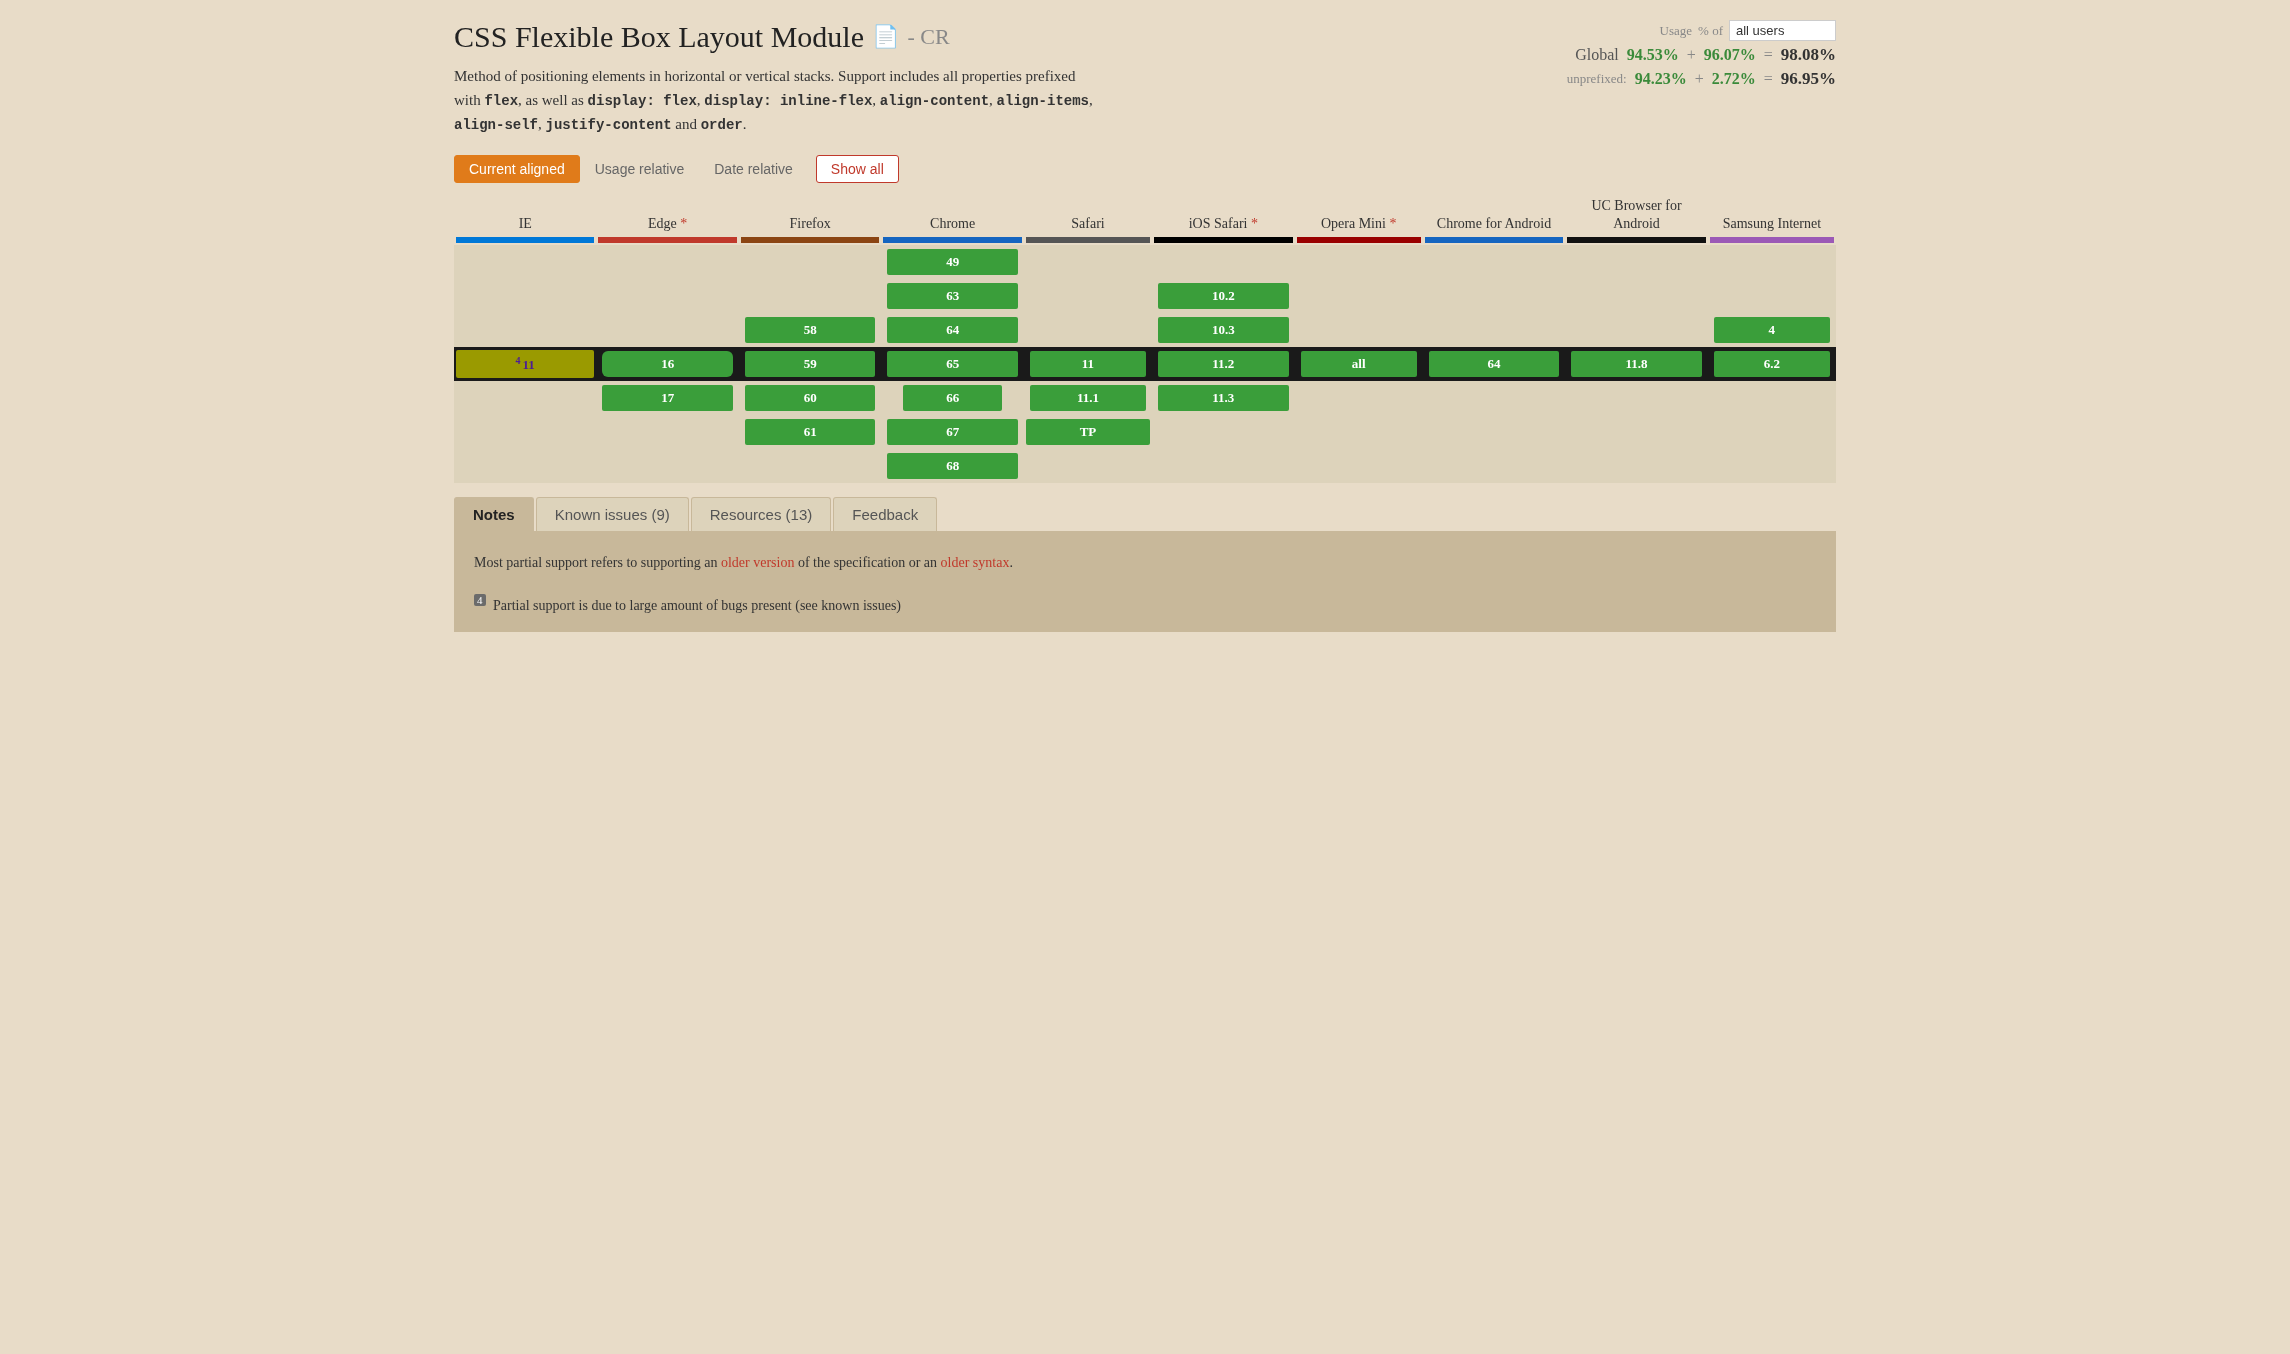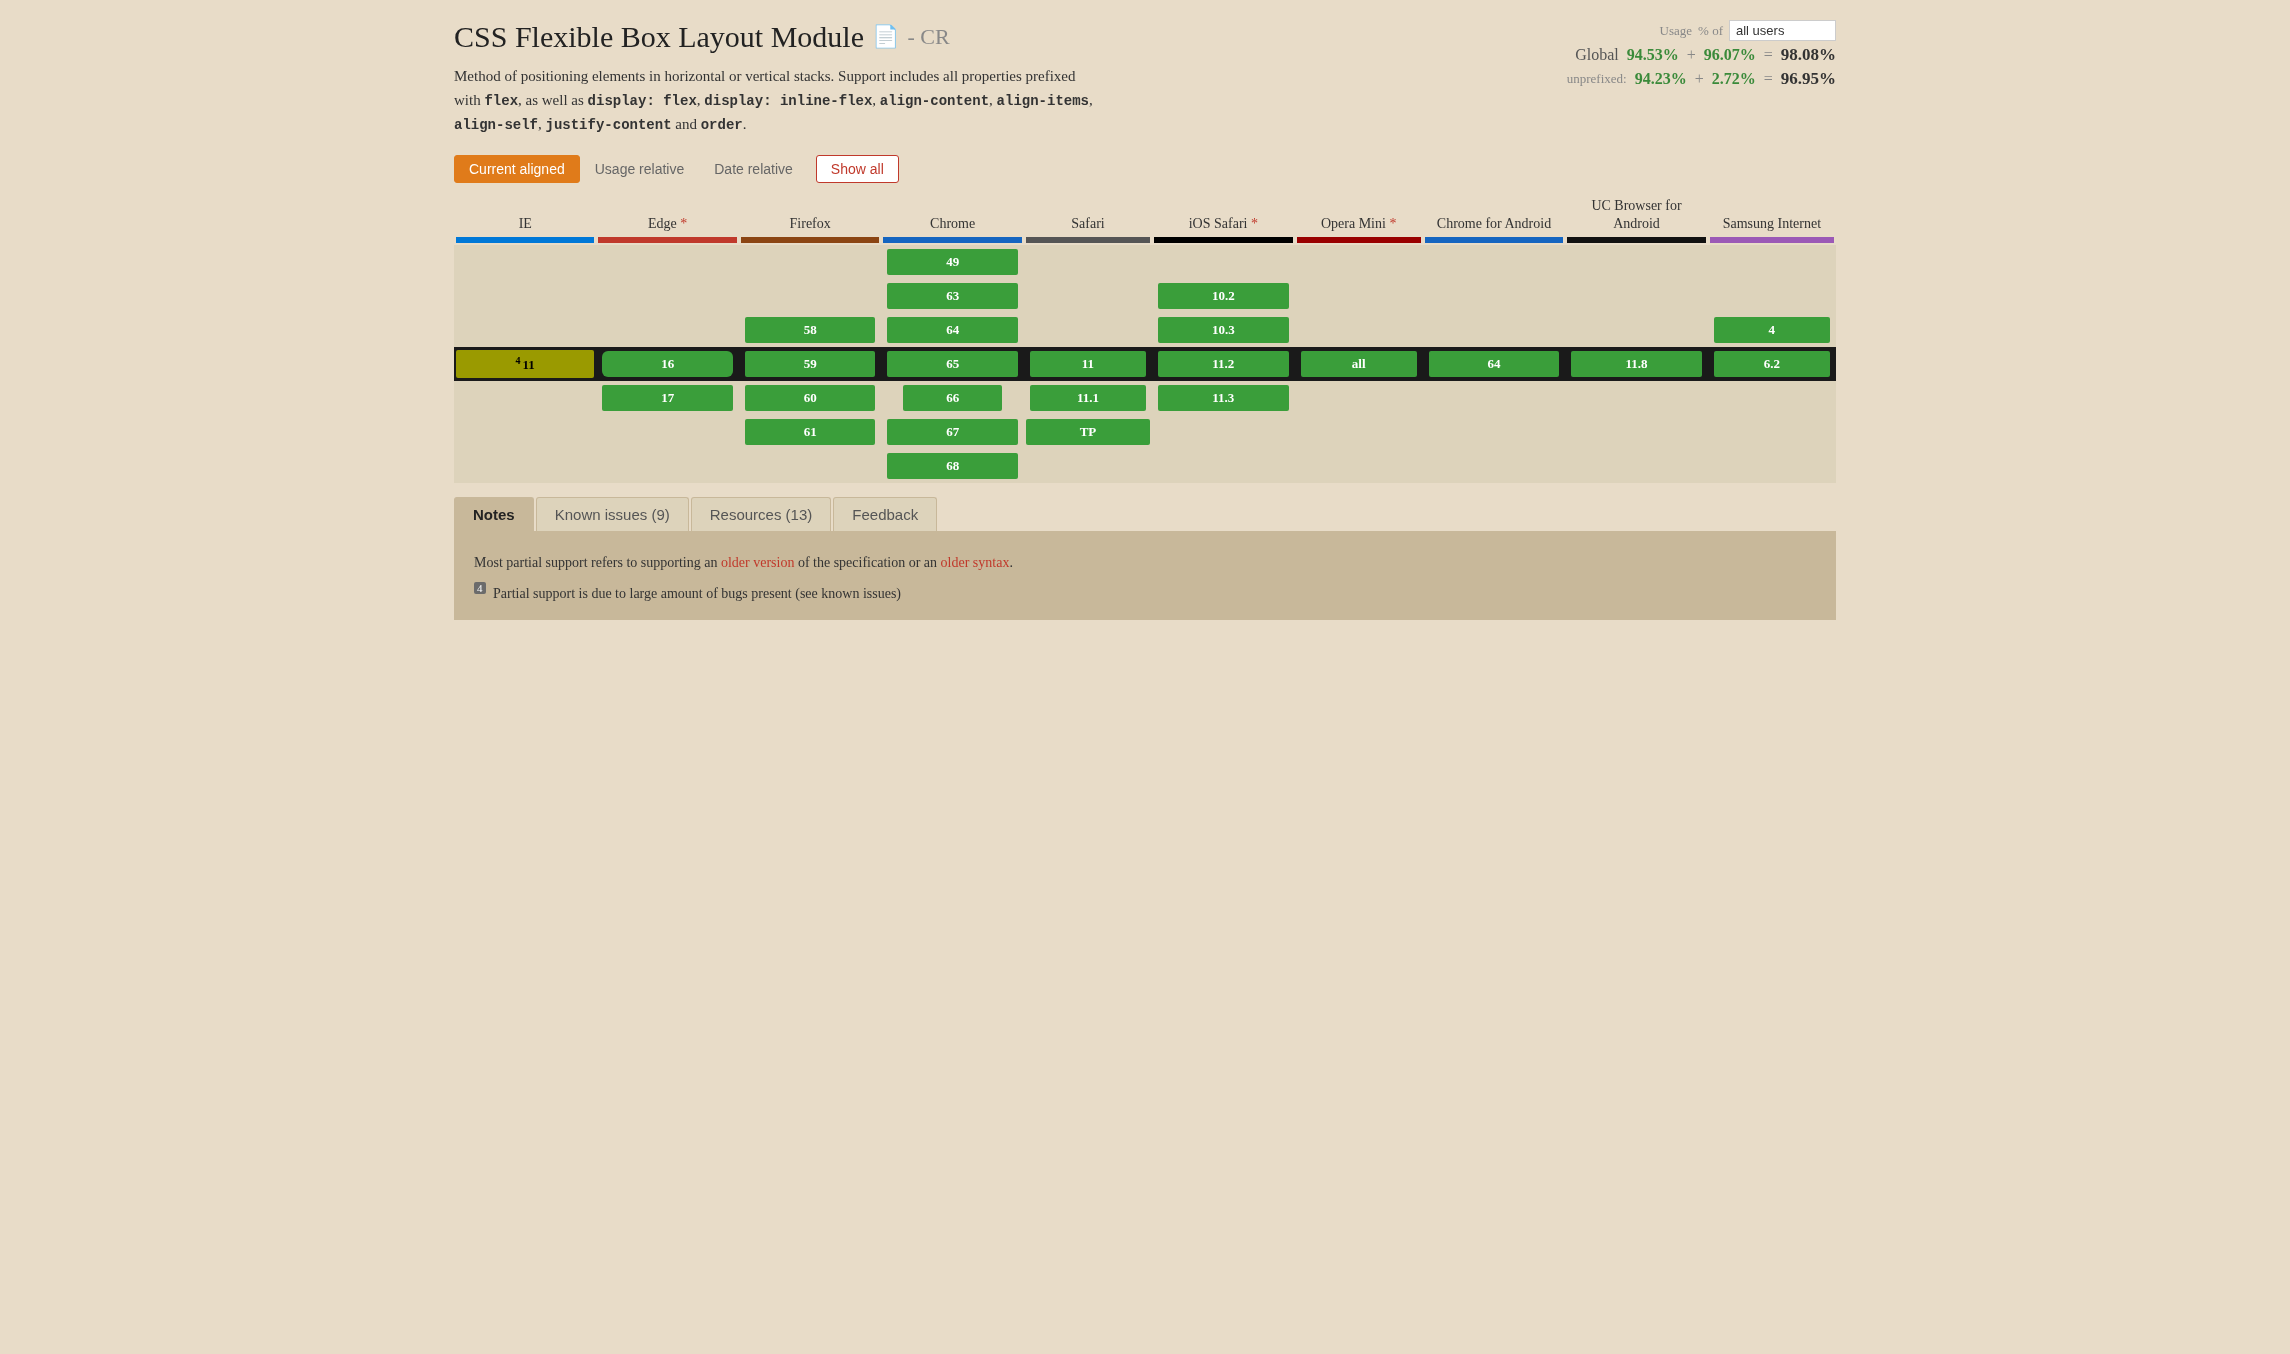--- a/index.html
+++ b/index.html
@@ -361,21 +361,21 @@
             </td>
             <td style="background: rgb(221, 211, 187); height: 34px;"></td>
             <td style="background: rgb(221, 211, 187); height: 34px;"></td>
             <td style="background: rgb(221, 211, 187); height: 34px;"></td>
             <td style="background: rgb(221, 211, 187);">
               <div style="background: rgb(58, 158, 58); color: rgb(255, 255, 255); text-align: center; font-size: 13px; font-weight: bold; padding: 5px 2px; margin: 2px 4px; border-radius: 2px;">4</div>
             </td>
           </tr>
           <tr style="background: rgb(26, 26, 26);">
             <td style="background: rgb(26, 26, 26);">
-              <div style="background: rgb(154, 154, 0); color: #000000; text-align: center; font-size: 13px; font-weight: bold; padding: 5px 2px; margin: 2px 0; border-radius: 2px;"><span style="font-size: 10px; vertical-align: super; margin-right: 2px;">4</span>11</div>
+              <div style="background: rgb(154, 154, 0); color: #4c1d95; text-align: center; font-size: 13px; font-weight: bold; padding: 5px 2px; margin: 2px 0; border-radius: 2px;"><span style="font-size: 10px; vertical-align: super; margin-right: 2px;">4</span>11</div>
             </td>
             <td style="background: rgb(26, 26, 26);">
               <div style="background: rgb(58, 158, 58); color: rgb(255, 255, 255); text-align: center; font-size: 13px; font-weight: bold; padding: 5px 2px; margin: 2px 4px; border-radius: 6px;">16</div>
             </td>
             <td style="background: rgb(26, 26, 26);">
               <div style="background: rgb(58, 158, 58); color: rgb(255, 255, 255); text-align: center; font-size: 13px; font-weight: bold; padding: 5px 2px; margin: 2px 4px; border-radius: 2px;">59</div>
             </td>
             <td style="background: rgb(26, 26, 26);">
               <div style="background: rgb(58, 158, 58); color: rgb(255, 255, 255); text-align: center; font-size: 13px; font-weight: bold; padding: 5px 2px; margin: 2px 4px; border-radius: 2px;">65</div>
             </td>
@@ -460,18 +460,18 @@
     <button class="bottom-tab active">Notes</button>
     <button class="bottom-tab">Known issues (9)</button>
     <button class="bottom-tab">Resources (13)</button>
     <button class="bottom-tab">Feedback</button>
   </div>
 
   <div class="notes-section">
     <p>
       <span>Most partial support refers to supporting an </span><a href="#" class="note-link">older version</a><span> of the specification or an </span><a href="#" class="note-link">older syntax</a><span>.</span>
     </p>
-    <p style="margin-top:4px;">
+    <p style="margin-top:16px;">
       <span class="note-superscript">4</span>
       <span>Partial support is due to large amount of bugs present (see known issues)</span>
     </p>
   </div>
 </div>
 
 </body></html>

